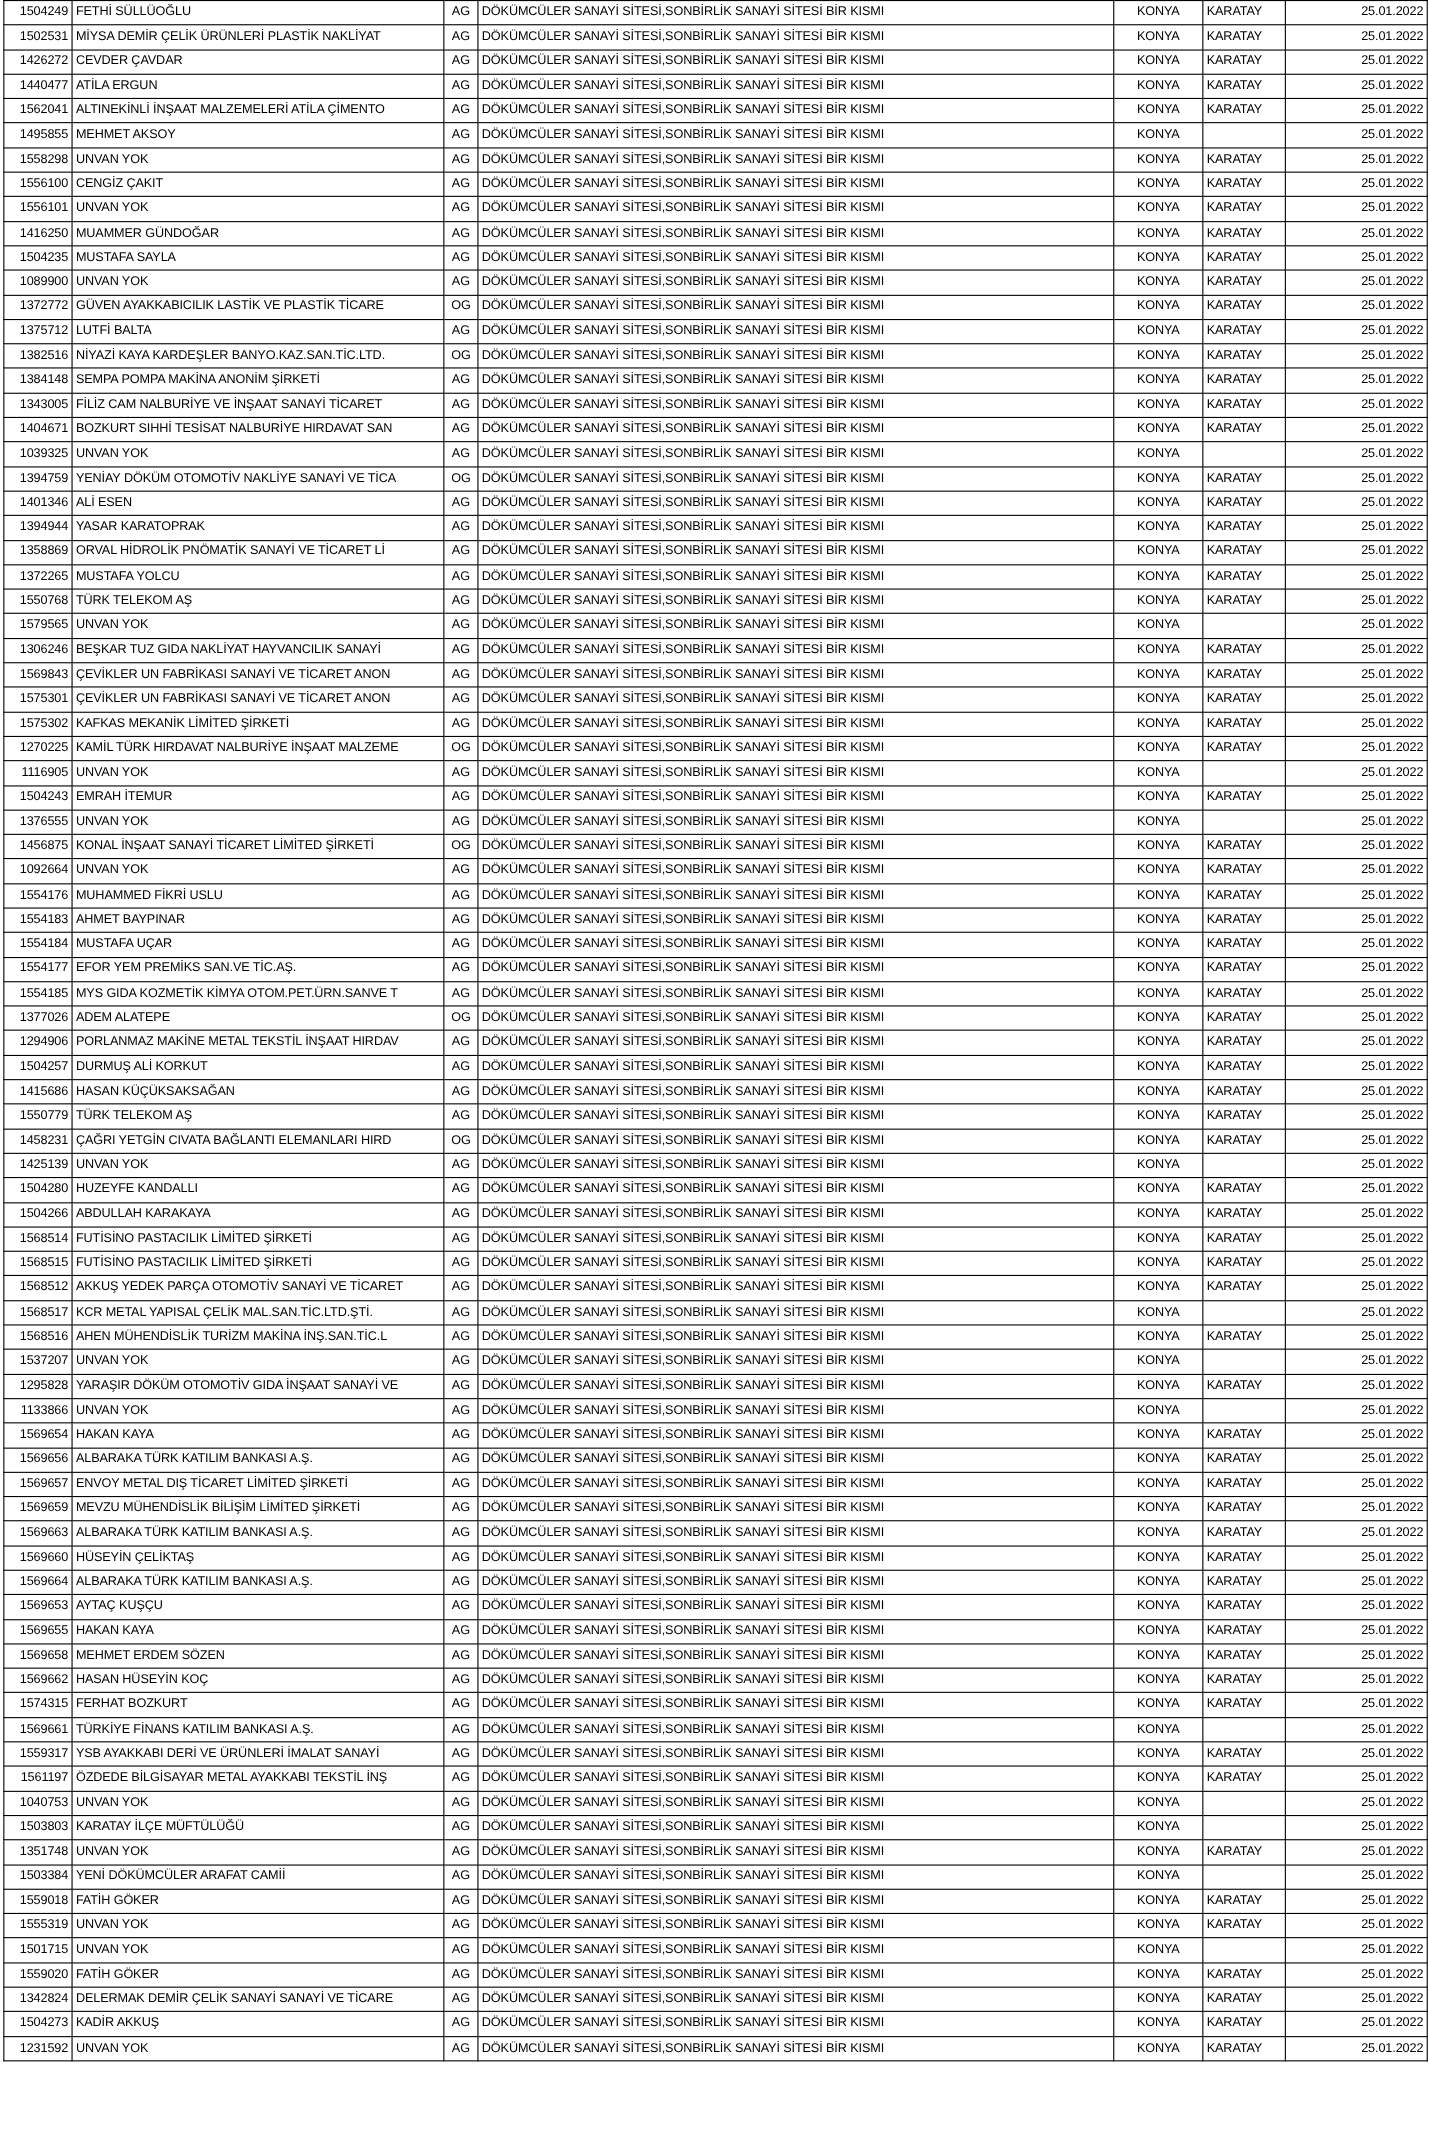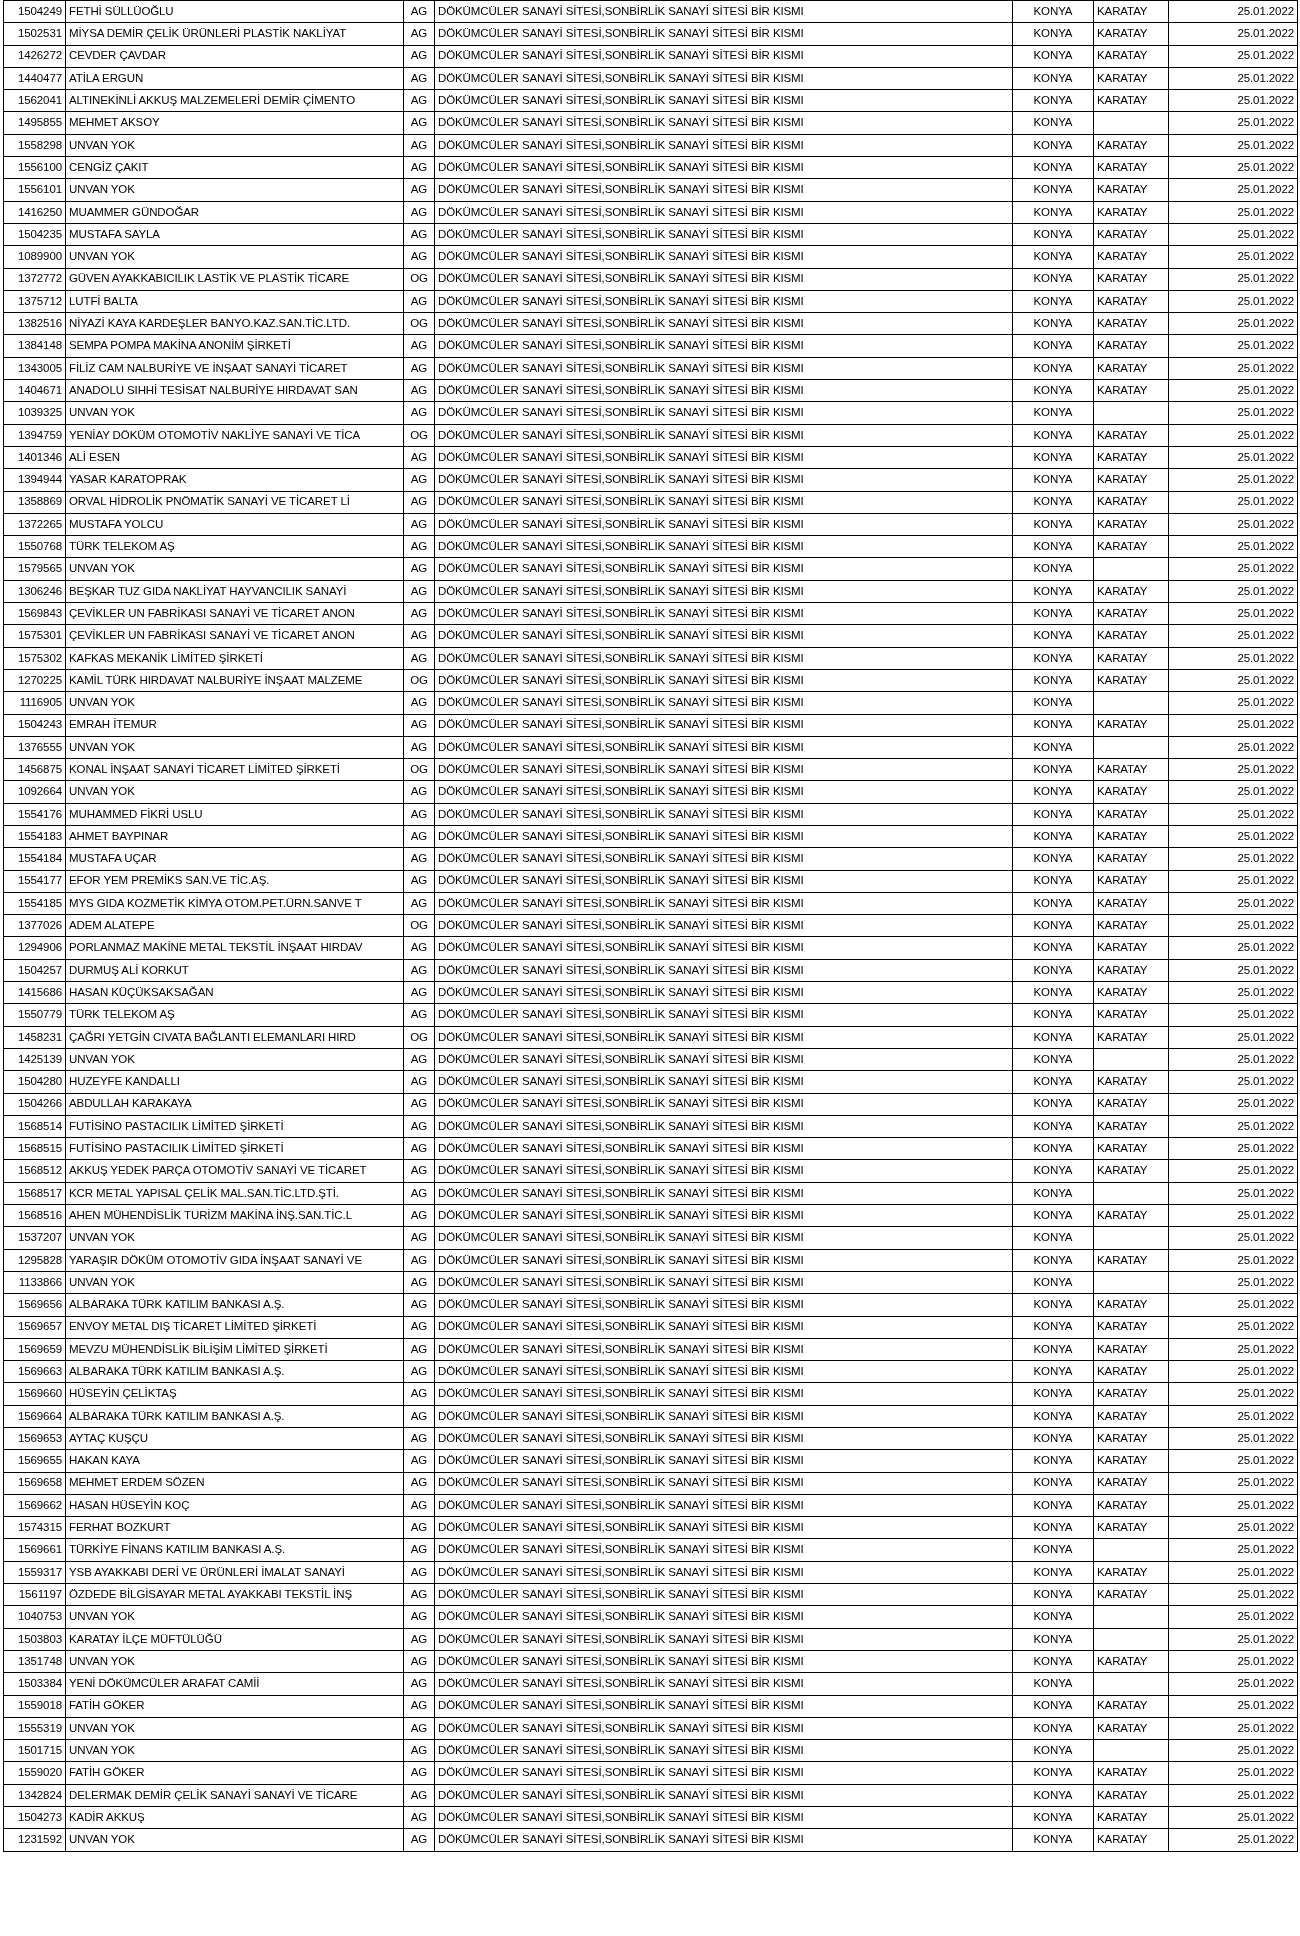--- a/index.html
+++ b/index.html
@@ -99,21 +99,21 @@
           <td class="id">1440477</td>
           <td class="name">ATİLA ERGUN</td>
           <td class="type">AG</td>
           <td class="addr">DÖKÜMCÜLER SANAYİ SİTESİ,SONBİRLİK SANAYİ SİTESİ BİR KISMI</td>
           <td class="city">KONYA</td>
           <td class="dist">KARATAY</td>
           <td class="date">25.01.2022</td>
         </tr>
         <tr>
           <td class="id">1562041</td>
-          <td class="name">ALTINEKİNLİ AKKUŞ MALZEMELERİ DEMİR ÇİMENTO</td>
+          <td class="name">ALTINEKİNLİ İNŞAAT MALZEMELERİ ATİLA ÇİMENTO</td>
           <td class="type">AG</td>
           <td class="addr">DÖKÜMCÜLER SANAYİ SİTESİ,SONBİRLİK SANAYİ SİTESİ BİR KISMI</td>
           <td class="city">KONYA</td>
           <td class="dist">KARATAY</td>
           <td class="date">25.01.2022</td>
         </tr>
         <tr>
           <td class="id">1495855</td>
           <td class="name">MEHMET AKSOY</td>
           <td class="type">AG</td>
@@ -216,21 +216,21 @@
           <td class="id">1343005</td>
           <td class="name">FİLİZ CAM NALBURİYE VE İNŞAAT SANAYİ TİCARET</td>
           <td class="type">AG</td>
           <td class="addr">DÖKÜMCÜLER SANAYİ SİTESİ,SONBİRLİK SANAYİ SİTESİ BİR KISMI</td>
           <td class="city">KONYA</td>
           <td class="dist">KARATAY</td>
           <td class="date">25.01.2022</td>
         </tr>
         <tr>
           <td class="id">1404671</td>
-          <td class="name">ANADOLU SIHHİ TESİSAT NALBURİYE HIRDAVAT SAN</td>
+          <td class="name">BOZKURT SIHHİ TESİSAT NALBURİYE HIRDAVAT SAN</td>
           <td class="type">AG</td>
           <td class="addr">DÖKÜMCÜLER SANAYİ SİTESİ,SONBİRLİK SANAYİ SİTESİ BİR KISMI</td>
           <td class="city">KONYA</td>
           <td class="dist">KARATAY</td>
           <td class="date">25.01.2022</td>
         </tr>
         <tr>
           <td class="id">1039325</td>
           <td class="name">UNVAN YOK</td>
           <td class="type">AG</td>
@@ -581,20 +581,29 @@
           <td class="dist">KARATAY</td>
           <td class="date">25.01.2022</td>
         </tr>
         <tr>
           <td class="id">1133866</td>
           <td class="name">UNVAN YOK</td>
           <td class="type">AG</td>
           <td class="addr">DÖKÜMCÜLER SANAYİ SİTESİ,SONBİRLİK SANAYİ SİTESİ BİR KISMI</td>
           <td class="city">KONYA</td>
           <td class="dist"></td>
+          <td class="date">25.01.2022</td>
+        </tr>
+        <tr>
+          <td class="id">1569654</td>
+          <td class="name">HAKAN KAYA</td>
+          <td class="type">AG</td>
+          <td class="addr">DÖKÜMCÜLER SANAYİ SİTESİ,SONBİRLİK SANAYİ SİTESİ BİR KISMI</td>
+          <td class="city">KONYA</td>
+          <td class="dist">KARATAY</td>
           <td class="date">25.01.2022</td>
         </tr>
         <tr>
           <td class="id">1569656</td>
           <td class="name">ALBARAKA TÜRK KATILIM BANKASI A.Ş.</td>
           <td class="type">AG</td>
           <td class="addr">DÖKÜMCÜLER SANAYİ SİTESİ,SONBİRLİK SANAYİ SİTESİ BİR KISMI</td>
           <td class="city">KONYA</td>
           <td class="dist">KARATAY</td>
           <td class="date">25.01.2022</td>

